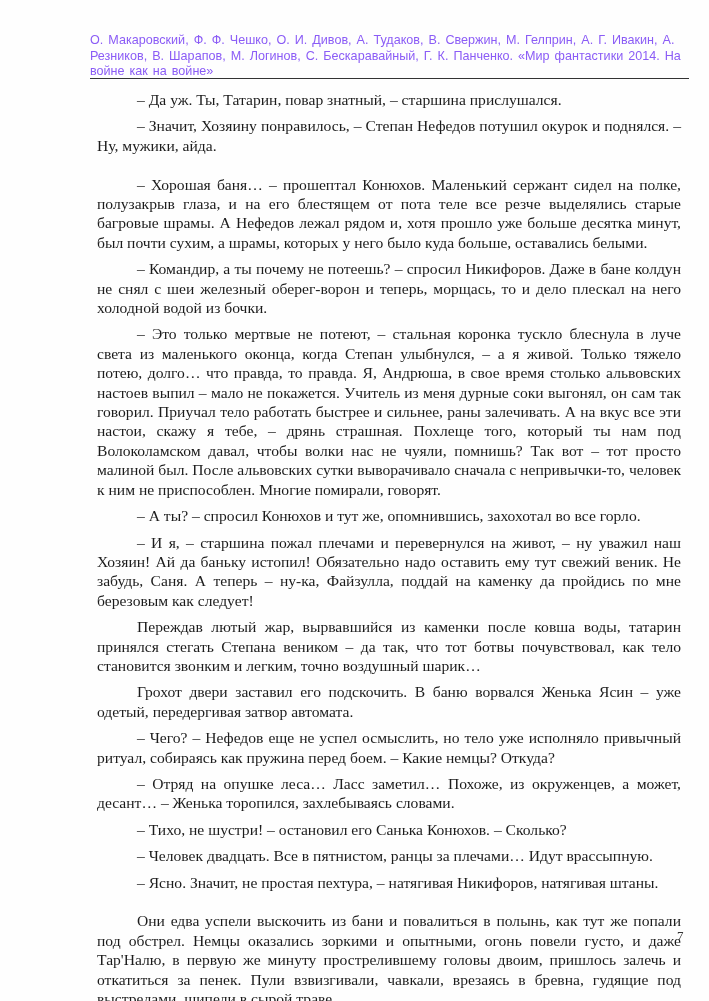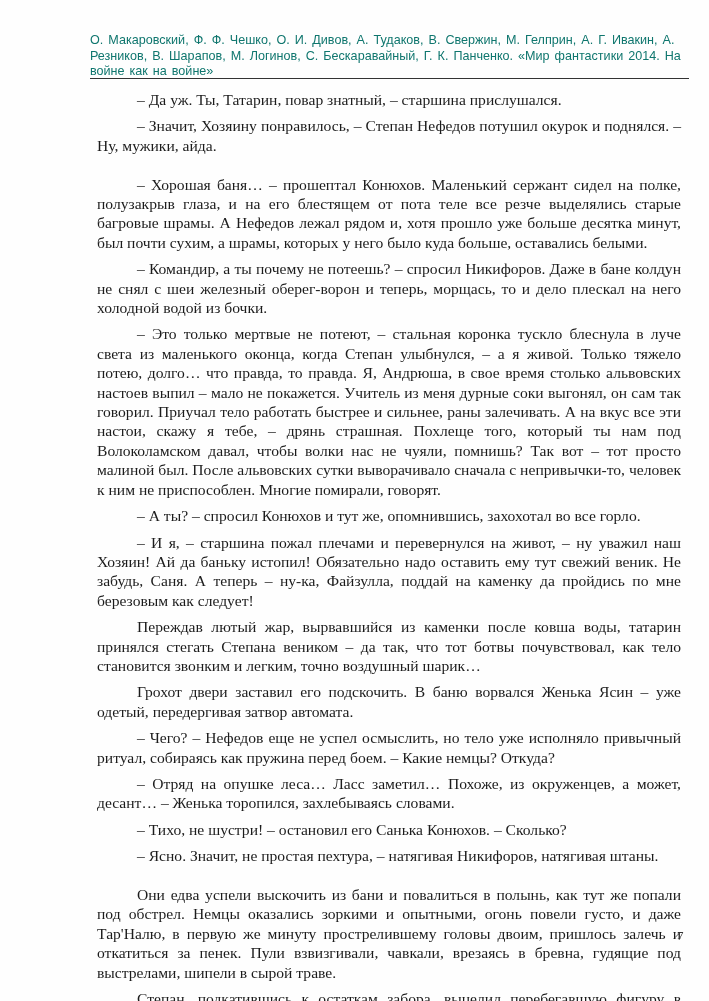--- a/index.html
+++ b/index.html
@@ -1,21 +1,21 @@
 <!DOCTYPE html>
 <html><head>
   <meta charset="utf-8">
   <style>
     html, body { margin: 0; padding: 0; background: #ffffff; }
     body { width: 709px; height: 1001px; position: relative; overflow: hidden; }
     .page { position: absolute; left: 0; top: 0; width: 709px; height: 1001px; background: #fefefe; }
     .header {
       position: absolute; left: 90px; top: 33px; width: 598px;
       font-family: "Liberation Sans", sans-serif;
-      font-size: 12.6px; line-height: 15.5px; color: #0f766e;
+      font-size: 12.6px; line-height: 15.5px; color: #8b5cf6;
       word-spacing: 1.5px;
     }
     .header-rule {
       position: absolute; left: 90px; top: 78px; width: 599px; height: 0;
       border-top: 1px solid #333333;
     }
     .body-text {
       position: absolute; left: 90px; top: 83px; width: 598px;
       font-family: "Liberation Serif", serif;
       font-size: 15.6px; line-height: 19.4px; color: #1c1c1c;
@@ -41,19 +41,20 @@
     <p class="gap">– Хорошая баня… – прошептал Конюхов. Маленький сержант сидел на полке, полузакрыв глаза, и на его блестящем от пота теле все резче выделялись старые багровые шрамы. А Нефедов лежал рядом и, хотя прошло уже больше десятка минут, был почти сухим, а шрамы, которых у него было куда больше, оставались белыми.</p>
     <p>– Командир, а ты почему не потеешь? – спросил Никифоров. Даже в бане колдун не снял с шеи железный оберег-ворон и теперь, морщась, то и дело плескал на него холодной водой из бочки.</p>
     <p>– Это только мертвые не потеют, – стальная коронка тускло блеснула в луче света из маленького оконца, когда Степан улыбнулся, – а я живой. Только тяжело потею, долго… что правда, то правда. Я, Андрюша, в свое время столько альвовских настоев выпил – мало не покажется. Учитель из меня дурные соки выгонял, он сам так говорил. Приучал тело работать быстрее и сильнее, раны залечивать. А на вкус все эти настои, скажу я тебе, – дрянь страшная. Похлеще того, который ты нам под Волоколамском давал, чтобы волки нас не чуяли, помнишь? Так вот – тот просто малиной был. После альвовских сутки выворачивало сначала с непривычки-то, человек к ним не приспособлен. Многие помирали, говорят.</p>
     <p>– А ты? – спросил Конюхов и тут же, опомнившись, захохотал во все горло.</p>
     <p>– И я, – старшина пожал плечами и перевернулся на живот, – ну уважил наш Хозяин! Ай да баньку истопил! Обязательно надо оставить ему тут свежий веник. Не забудь, Саня. А теперь – ну-ка, Файзулла, поддай на каменку да пройдись по мне березовым как следует!</p>
     <p>Переждав лютый жар, вырвавшийся из каменки после ковша воды, татарин принялся стегать Степана веником – да так, что тот ботвы почувствовал, как тело становится звонким и легким, точно воздушный шарик…</p>
     <p>Грохот двери заставил его подскочить. В баню ворвался Женька Ясин – уже одетый, передергивая затвор автомата.</p>
     <p>– Чего? – Нефедов еще не успел осмыслить, но тело уже исполняло привычный ритуал, собираясь как пружина перед боем. – Какие немцы? Откуда?</p>
     <p>– Отряд на опушке леса… Ласс заметил… Похоже, из окруженцев, а может, десант… – Женька торопился, захлебываясь словами.</p>
     <p>– Тихо, не шустри! – остановил его Санька Конюхов. – Сколько?</p>
+    <p>– Человек двадцать. Все в пятнистом, ранцы за плечами… Идут врассыпную.</p>
     <p>– Ясно. Значит, не простая пехтура, – натягивая Никифоров, натягивая штаны.</p>
     <p class="gap">Они едва успели выскочить из бани и повалиться в полынь, как тут же попали под обстрел. Немцы оказались зоркими и опытными, огонь повели густо, и даже Тар'Налю, в первую же минуту прострелившему головы двоим, пришлось залечь и откатиться за пенек. Пули взвизгивали, чавкали, врезаясь в бревна, гудящие под выстрелами, шипели в сырой траве.</p>
     <p>Степан, подкатившись к остаткам забора, выцелил перебегавшую фигуру в камуфляже, нажал на спуск и тут же, на выдохе, подловил второго. Немец выгнулся, повалился в борозду между кучами сопревшей картофельной ботвы, заскреб каблуками по земле и угомонился.</p>
   </div>
 
   <div class="page-number">7</div>
 </div>
 
 </body></html>

